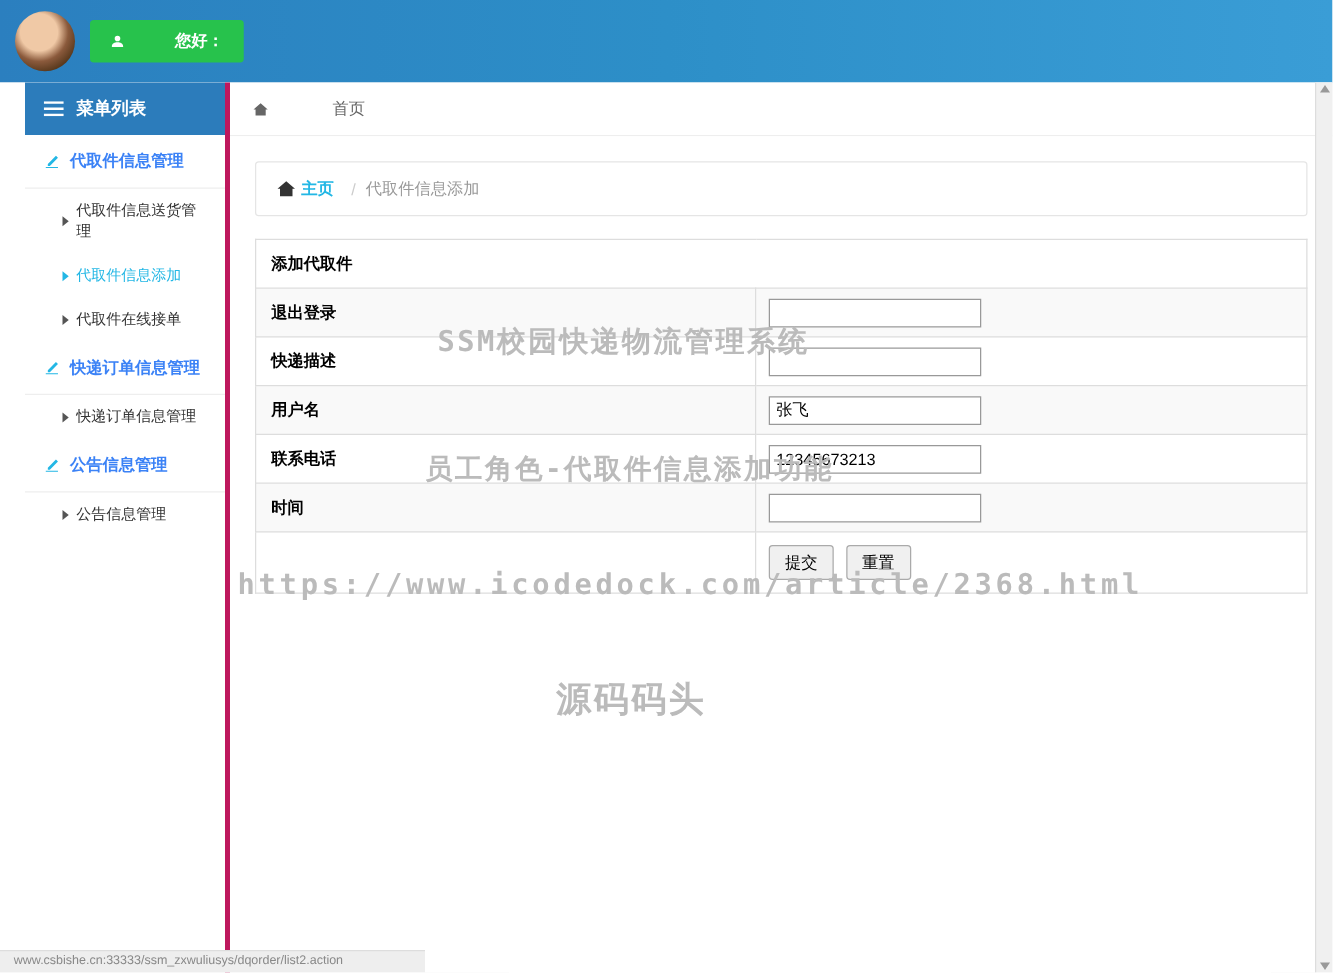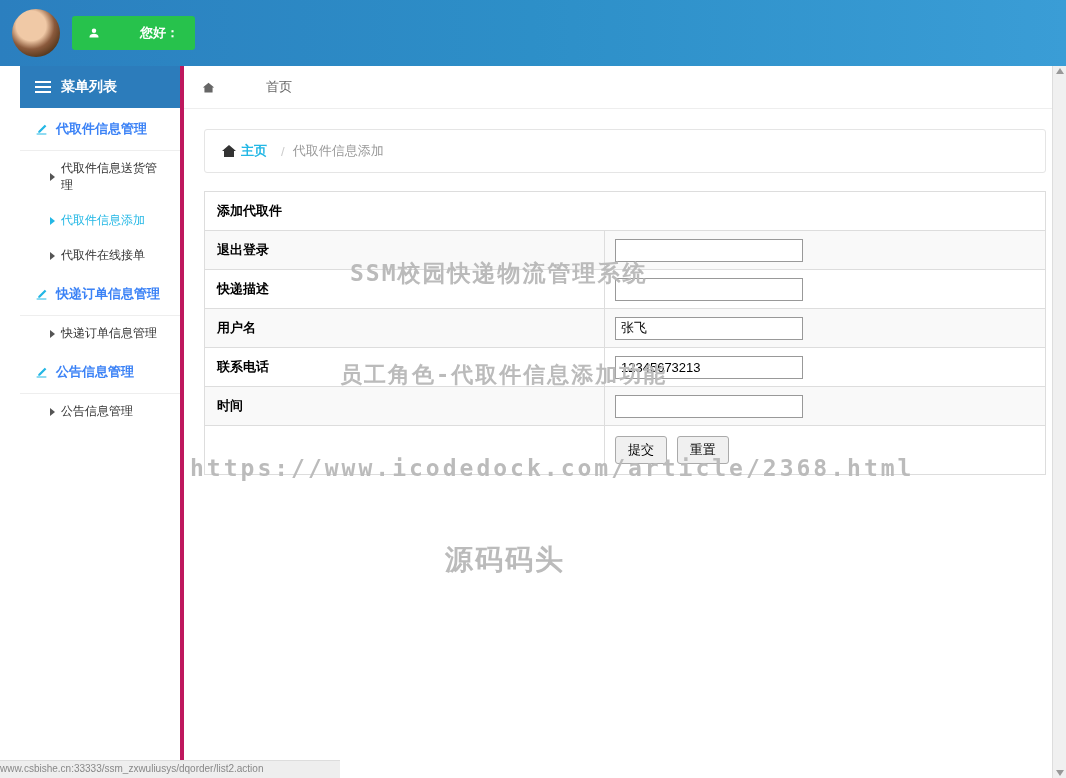--- a/index.html
+++ b/index.html
@@ -181,21 +181,21 @@
       font-weight: bold;
       vertical-align: middle;
     }
     .form-table td.input-cell {
       padding: 6px 10px;
       border: 1px solid #ddd;
       vertical-align: middle;
     }
     .form-table tr.striped td { background: #f9f9f9; }
     .form-table input[type="text"] {
-      width: 188px;
+      width: 170px;
       padding: 3px 5px;
       border: 1px solid #999;
       font-size: 13px;
       font-family: inherit;
     }
     .btn-row td {
       padding: 10px 10px;
       border: 1px solid #ddd;
     }
     .form-btn {
@@ -226,21 +226,21 @@
     
     .status-bar {
       position: absolute;
       bottom: 0;
       left: 0;
       height: 18px;
       background: #eee;
       border-top: 1px solid #ddd;
       font-size: 10px;
       color: #888;
-      padding: 2px 0;
+      padding: 2px 11px;
       width: 340px;
       overflow: hidden;
     }
     
     .scrollbar-vis {
       position: absolute;
       right: 0;
       top: 66px;
       bottom: 0;
       width: 14px;

